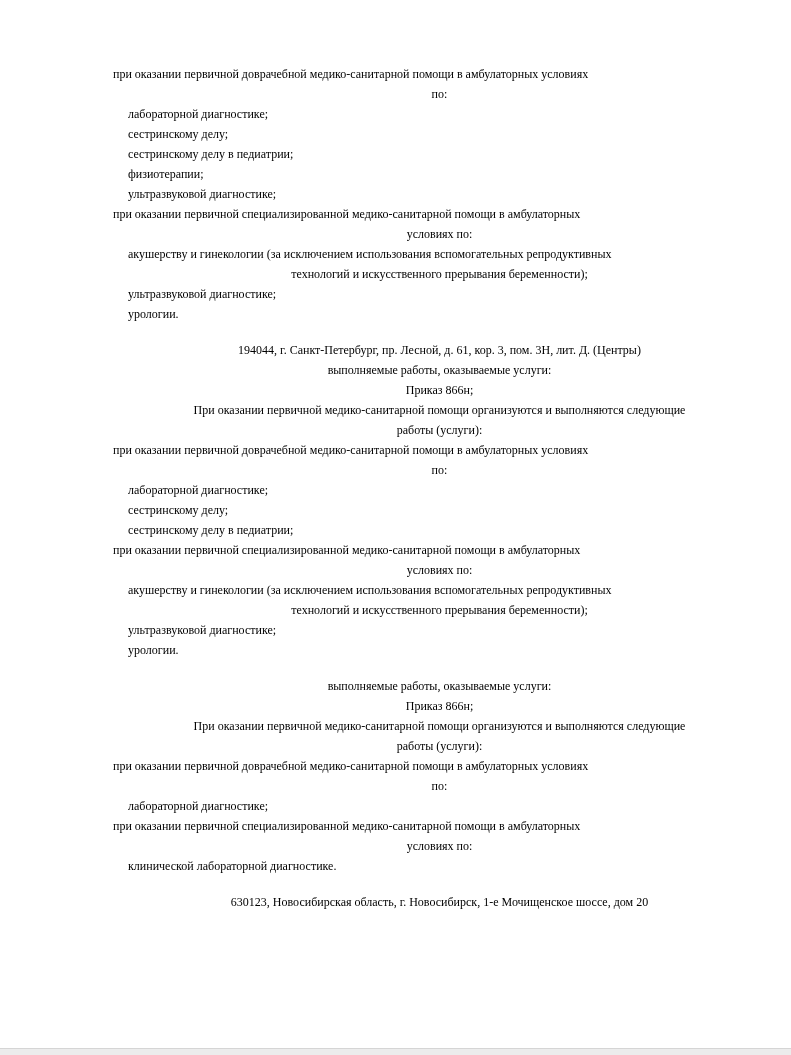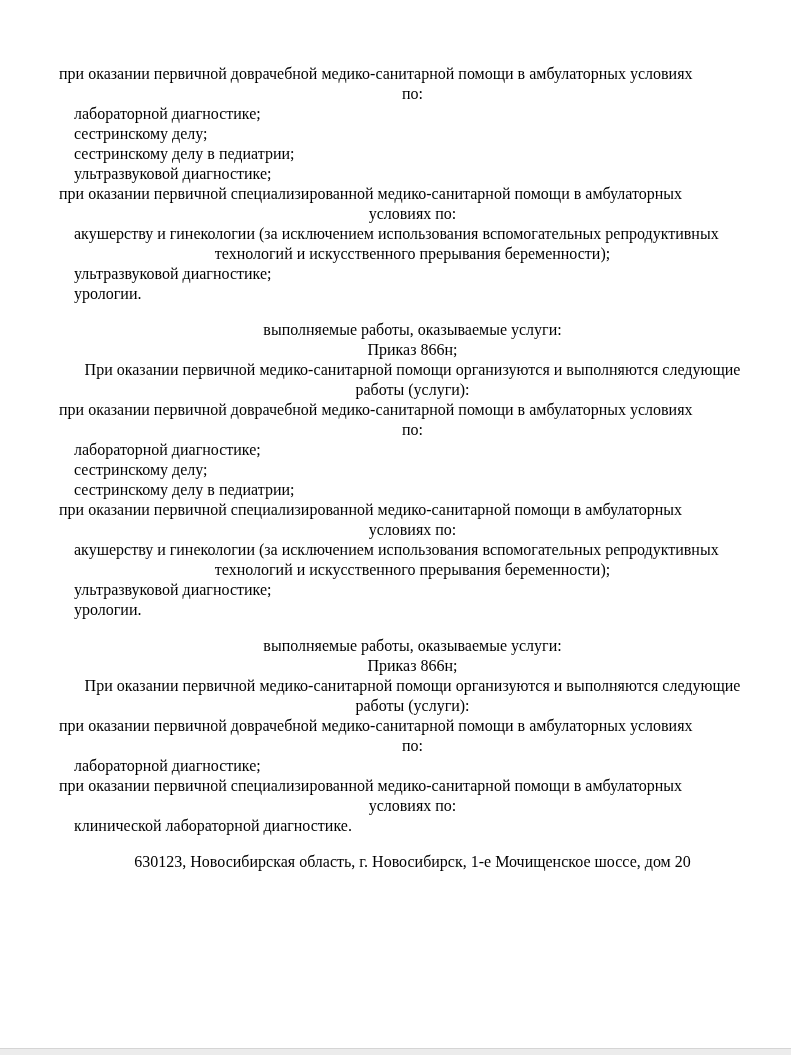--- a/index.html
+++ b/index.html
@@ -8,24 +8,24 @@
   }
   body {
     width: 791px;
     height: 1055px;
     background: #ffffff;
     overflow: hidden;
     position: relative;
   }
   .doc {
     font-family: "Liberation Serif", "DejaVu Serif", serif;
-    font-size: 16px;
+    font-size: 12px;
     line-height: 20px;
     color: #000000;
-    padding: 64px 18px 0 52px;
+    padding: 64px 18px 0 106px;
     box-sizing: border-box;
   }
   .section {
     margin: 0 0 16px 0;
   }
   .section:last-child {
     margin-bottom: 4px;
   }
   .line {
     white-space: pre;
@@ -49,29 +49,31 @@
 <body style="background: rgb(255, 255, 255);">
 
 <div class="doc" style="color: rgb(0, 0, 0);">
   <div>
       <div class="section">
         <div class="line i1">при оказании первичной доврачебной медико-санитарной помощи в амбулаторных условиях</div>
         <div class="line i0">по:</div>
         <div class="line i2">лабораторной диагностике;</div>
         <div class="line i2">сестринскому делу;</div>
         <div class="line i2">сестринскому делу в педиатрии;</div>
+        <div class="line i2">физиотерапии;</div>
         <div class="line i2">ультразвуковой диагностике;</div>
         <div class="line i1">при оказании первичной специализированной медико-санитарной помощи в амбулаторных</div>
         <div class="line i0">условиях по:</div>
         <div class="line i2">акушерству и гинекологии (за исключением использования вспомогательных репродуктивных</div>
         <div class="line i0">технологий и искусственного прерывания беременности);</div>
         <div class="line i2">ультразвуковой диагностике;</div>
         <div class="line i2">урологии.</div>
       </div>
       <div class="section">
+        <div class="line i0">194044, г. Санкт-Петербург, пр. Лесной, д. 61, кор. 3, пом. 3Н, лит. Д. (Центры)</div>
         <div class="line i0">выполняемые работы, оказываемые услуги:</div>
         <div class="line i0">Приказ 866н;</div>
         <div class="line i0">При оказании первичной медико-санитарной помощи организуются и выполняются следующие</div>
         <div class="line i0">работы (услуги):</div>
         <div class="line i1">при оказании первичной доврачебной медико-санитарной помощи в амбулаторных условиях</div>
         <div class="line i0">по:</div>
         <div class="line i2">лабораторной диагностике;</div>
         <div class="line i2">сестринскому делу;</div>
         <div class="line i2">сестринскому делу в педиатрии;</div>
         <div class="line i1">при оказании первичной специализированной медико-санитарной помощи в амбулаторных</div>

